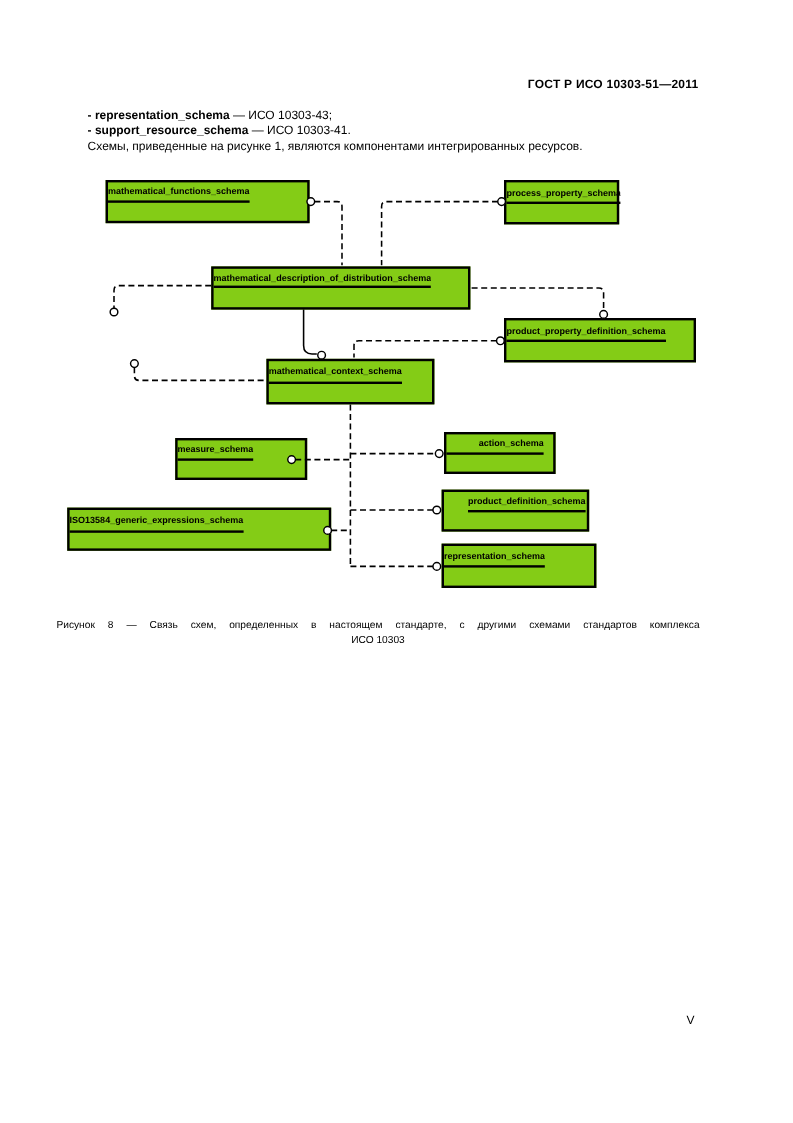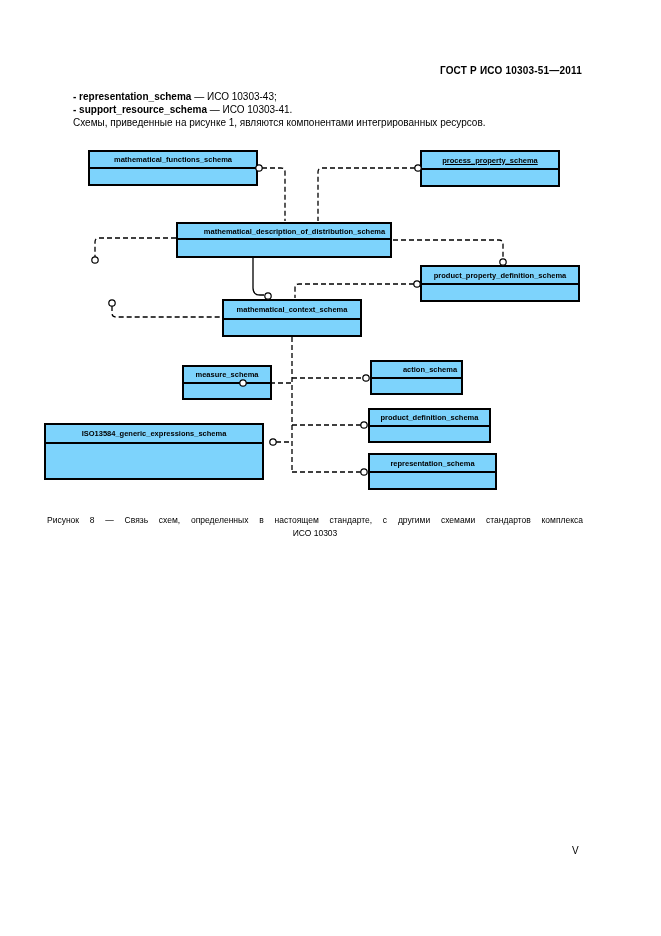--- a/index.html
+++ b/index.html
@@ -16,22 +16,22 @@
   }
 
   .intro{
     position:absolute;left:73px;top:90px;width:520px;
     font-size:10px;line-height:13px;
   }
   .intro .term{font-weight:bold;}
 
   
   .schema-box{
-    position:absolute;border:2px solid #000;background:#7dd3fc;
-    box-sizing:border-box;display:flex;flex-direction:column;
+    position:absolute;border:2px solid #000;background:#84cc16;
+    box-sizing:border-box;display:flex;
   }
   .schema-box-title{
     flex:0 0 auto;border-bottom:2px solid #000;
     display:flex;align-items:center;justify-content:center;
     font-weight:bold;font-size:7.5px;white-space:nowrap;overflow:hidden;
     letter-spacing:0;
   }
   .schema-box-body{flex:1 1 auto;}
 
   .connector-layer{
@@ -65,58 +65,58 @@
     <div><span class="term">- representation_schema</span><span> — ИСО 10303-43;</span></div>
     <div><span class="term">- support_resource_schema</span><span> — ИСО 10303-41.</span></div>
     <div>Схемы, приведенные на рисунке 1, являются компонентами интегрированных ресурсов.</div>
   </div>
 
   <div class="schema-box" style="left:88px;top:150px;width:170px;height:36px;">
     <div class="schema-box-title" style="height:15px;">mathematical_functions_schema</div>
     <div class="schema-box-body"></div>
   </div>
 
-  <div class="schema-box" style="left:420px;top:150px;width:140px;height:37px;text-decoration:underline;">
+  <div class="schema-box" style="left:420px;top:150px;width:96px;height:37px;">
     <div class="schema-box-title" style="height:16px;">process_property_schema</div>
     <div class="schema-box-body"></div>
   </div>
 
   <div class="schema-box" style="left:176px;top:222px;width:216px;height:36px;">
-    <div class="schema-box-title" style="height:14px;padding-left:21px;">mathematical_description_of_distribution_schema</div>
+    <div class="schema-box-title" style="height:14px;">mathematical_description_of_distribution_schema</div>
     <div class="schema-box-body"></div>
   </div>
 
 
   <div class="schema-box" style="left:420px;top:265px;width:160px;height:37px;">
     <div class="schema-box-title" style="height:16px;">product_property_definition_schema</div>
     <div class="schema-box-body"></div>
   </div>
 
   <div class="schema-box" style="left:222px;top:299px;width:140px;height:38px;">
     <div class="schema-box-title" style="height:17px;">mathematical_context_schema</div>
     <div class="schema-box-body"></div>
   </div>
 
-  <div class="schema-box" style="left:146px;top:365px;width:90px;height:35px;margin-left:36px;">
+  <div class="schema-box" style="left:146px;top:365px;width:110px;height:35px;">
     <div class="schema-box-title" style="height:15px;">measure_schema</div>
     <div class="schema-box-body"></div>
   </div>
 
-  <div class="schema-box" style="left:44px;top:423px;width:220px;height:57px;">
+  <div class="schema-box" style="left:56px;top:423px;width:220px;height:36px;">
     <div class="schema-box-title" style="height:17px;">ISO13584_generic_expressions_schema</div>
     <div class="schema-box-body"></div>
   </div>
 
   <div class="schema-box" style="left:370px;top:360px;width:93px;height:35px;">
     <div class="schema-box-title" style="height:15px;padding-left:27px;">action_schema</div>
     <div class="schema-box-body"></div>
   </div>
 
   <div class="schema-box" style="left:368px;top:408px;width:123px;height:35px;">
-    <div class="schema-box-title" style="height:15px;">product_definition_schema</div>
+    <div class="schema-box-title" style="height:15px;margin-left:20px;">product_definition_schema</div>
     <div class="schema-box-body"></div>
   </div>
 
   <div class="schema-box" style="left:368px;top:453px;width:129px;height:37px;gap:30px;">
     <div class="schema-box-title" style="height:16px;">representation_schema</div>
     <div class="schema-box-body"></div>
   </div>
 
   <svg class="connector-layer" viewBox="0 0 661 936" xmlns="http://www.w3.org/2000/svg">
 

